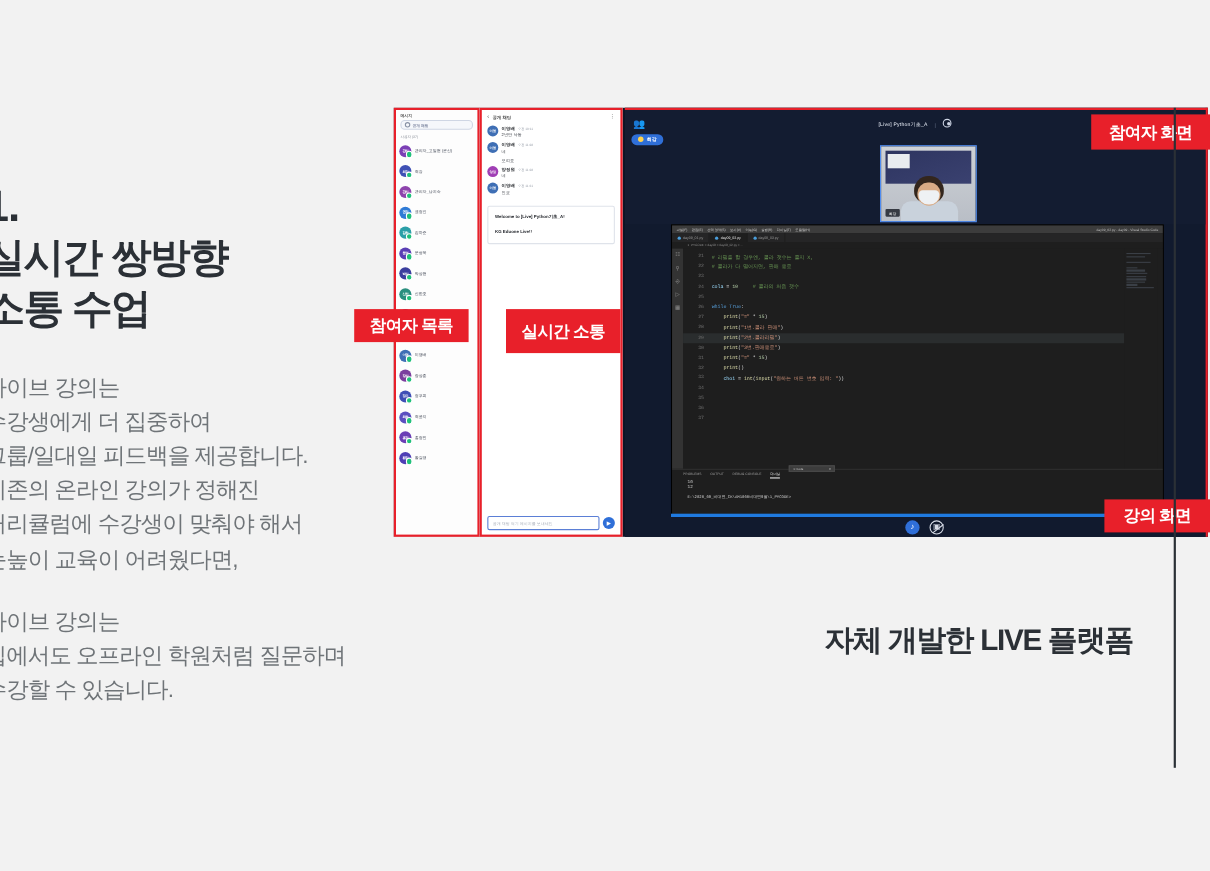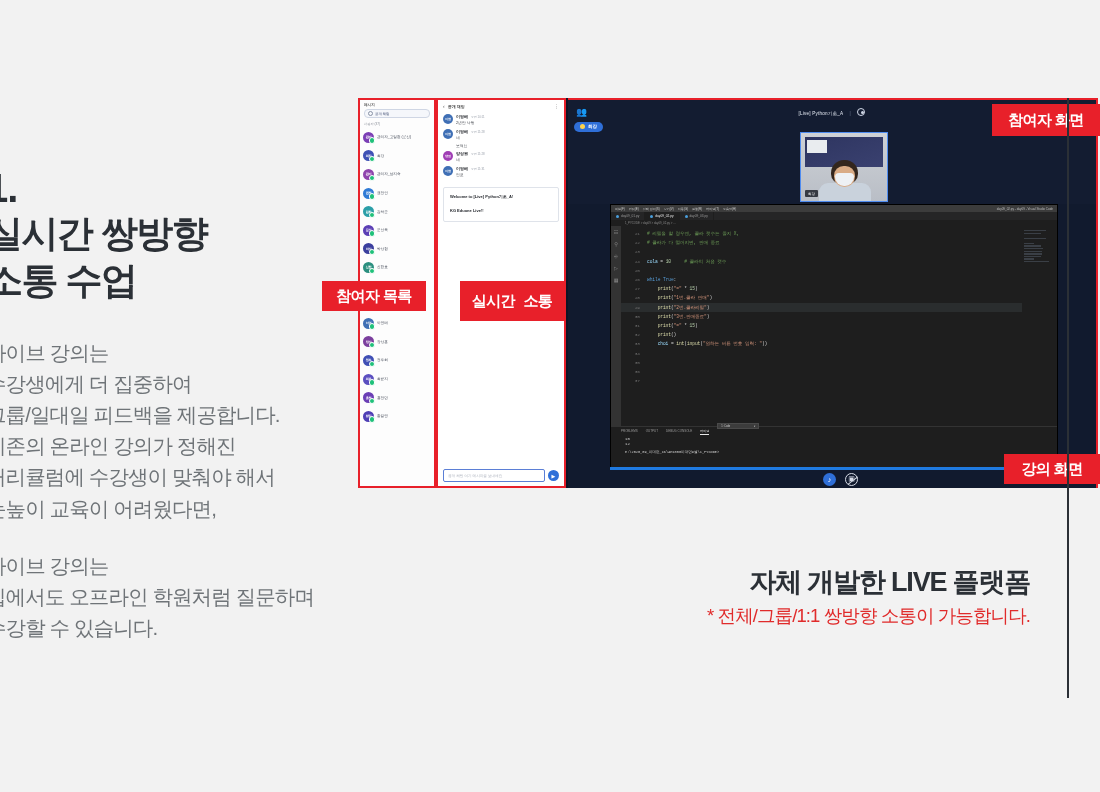--- a/index.html
+++ b/index.html
@@ -178,21 +178,21 @@
   .ctl.ring { border:1.1px solid #d6dbe6; color:#d6dbe6; position:relative; }
   .ctl.ring .slash { position:absolute; left:1px; top:6px; width:12px; height:1px; background:#d6dbe6;
                      transform:rotate(-38deg); }
 
   
   .tag {
     position:absolute; background:#e8202a; color:#fff; font-weight:bold;
     font-size:15px; letter-spacing:-0.6px; display:flex; align-items:center; justify-content:center;
   }
   #tag-participants { left:322px; top:281px; width:104px; height:30px; }
-  #tag-chat        { left:460px; top:281px; width:104px; height:40px;font-family:Liberation Mono, monospace; }
+  #tag-chat        { left:460px; top:281px; width:104px; height:40px; }
   #tag-screen-top  { left:992px; top:104px; width:108px; height:32px; }
   #tag-screen-lec  { left:1004px; top:454px; width:96px; height:30px; }
 
   
   #right-copy { position:absolute; right:70px; top:564px; width:640px; text-align:right; }
   #rc-title { font-size:27px; font-weight:bold; color:#2b3036; letter-spacing:-1.2px; }
   .rc-line { font-size:18.5px; color:#3a3f45; letter-spacing:-0.9px; line-height:1.5; margin-top:4px; }
   #rc-note { font-size:18.5px; color:#e02b2b; letter-spacing:-0.9px; line-height:1.5; margin-top:2px; }
   #divider { position:absolute; left:1067px; top:98px; width:2px; height:600px; background:#2b3036; }
 </style>
@@ -539,15 +539,14 @@
   </div>
 </div>
 
 <div class="tag" id="tag-participants">참여자 목록</div>
 <div class="tag" id="tag-chat">실시간 소통</div>
 <div class="tag" id="tag-screen-top">참여자 화면</div>
 <div class="tag" id="tag-screen-lec">강의 화면</div>
 
 <div id="right-copy">
   <div id="rc-title">자체 개발한 LIVE 플랫폼</div>
-  <div id="rc-note">* 전체/그룹/1:1 쌍방향 소통이 가능합니다.</div>
 </div>
 <div id="divider"></div>
 
 </body></html>

